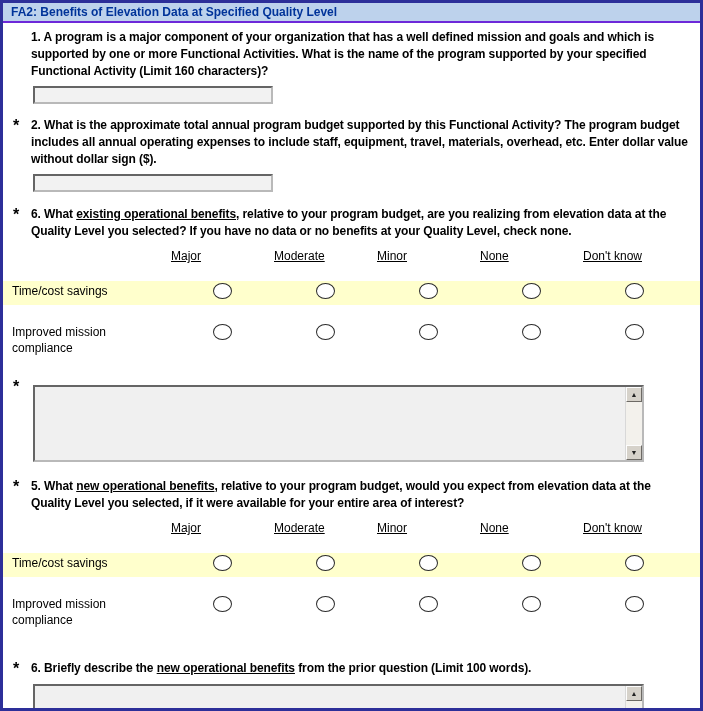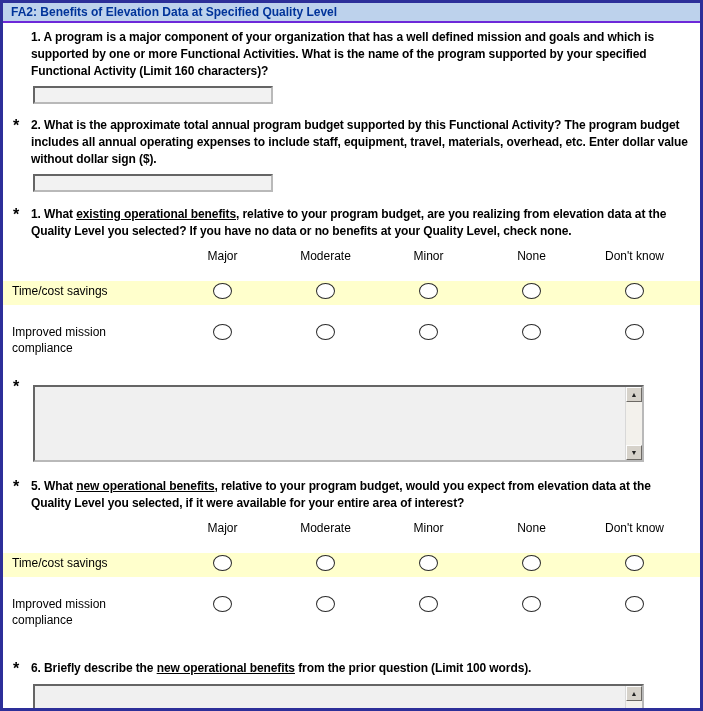--- a/index.html
+++ b/index.html
@@ -44,21 +44,21 @@
     width: 240px; height: 18px;
     border: 2px inset #b9b9b9;
     background: #f2f2f2;
     font: 12px "Liberation Sans", sans-serif;
     padding: 0 3px;
   }
 
   .matrix { margin-top: 9px; }
   .mh, .mr { display: grid; grid-template-columns: 168px repeat(5, 103px); }
   .mh { margin-bottom: 3px; }
-  .mcol { text-align: center; font-size: 12px; line-height: 15px; }
+  .mcol { font-size: 12px; line-height: 15px; text-decoration: underline; }
   .mr { align-items: start; padding: 2px 0; min-height: 20px; margin-top: 17px; }
   .mr.hl { background: #ffffcc; }
   .mlabel { font-size: 12px; line-height: 16px; padding-left: 9px; }
   .wrapnarrow { display: block; max-width: 125px; }
   .mcell { text-align: center; }
   .radio {
     display: inline-block;
     width: 19px; height: 16px;
     border: 1px solid #2b2b2b;
     border-radius: 50%;
@@ -117,21 +117,21 @@
     <div class="gut">*</div>
     <div class="qb">
       <div class="qtext">2. What is the approximate total annual program budget supported by this Functional Activity? The program budget includes all annual operating expenses to include staff, equipment, travel, materials, overhead, etc. Enter dollar value without dollar sign ($).</div>
       <input class="ti" type="text" value="" style="">
     </div>
   </div>
 
   <div class="q mt-c">
     <div class="gut">*</div>
     <div class="qb">
-      <div class="qtext"><span>1. What </span><span class="u">existing operational benefits</span><span>, relative to your program budget, are you realizing from elevation data at the Quality Level you selected? If you have no data or no benefits at your Quality Level, check none.</span></div>
+      <div class="qtext"><span>6. What </span><span class="u">existing operational benefits</span><span>, relative to your program budget, are you realizing from elevation data at the Quality Level you selected? If you have no data or no benefits at your Quality Level, check none.</span></div>
     </div>
   </div>
 
   <div class="matrix">
     <div class="mh">
       <div class="mcol"></div>
       <div class="mcol">Major</div>
       <div class="mcol">Moderate</div>
       <div class="mcol">Minor</div>
       <div class="mcol">None</div>

